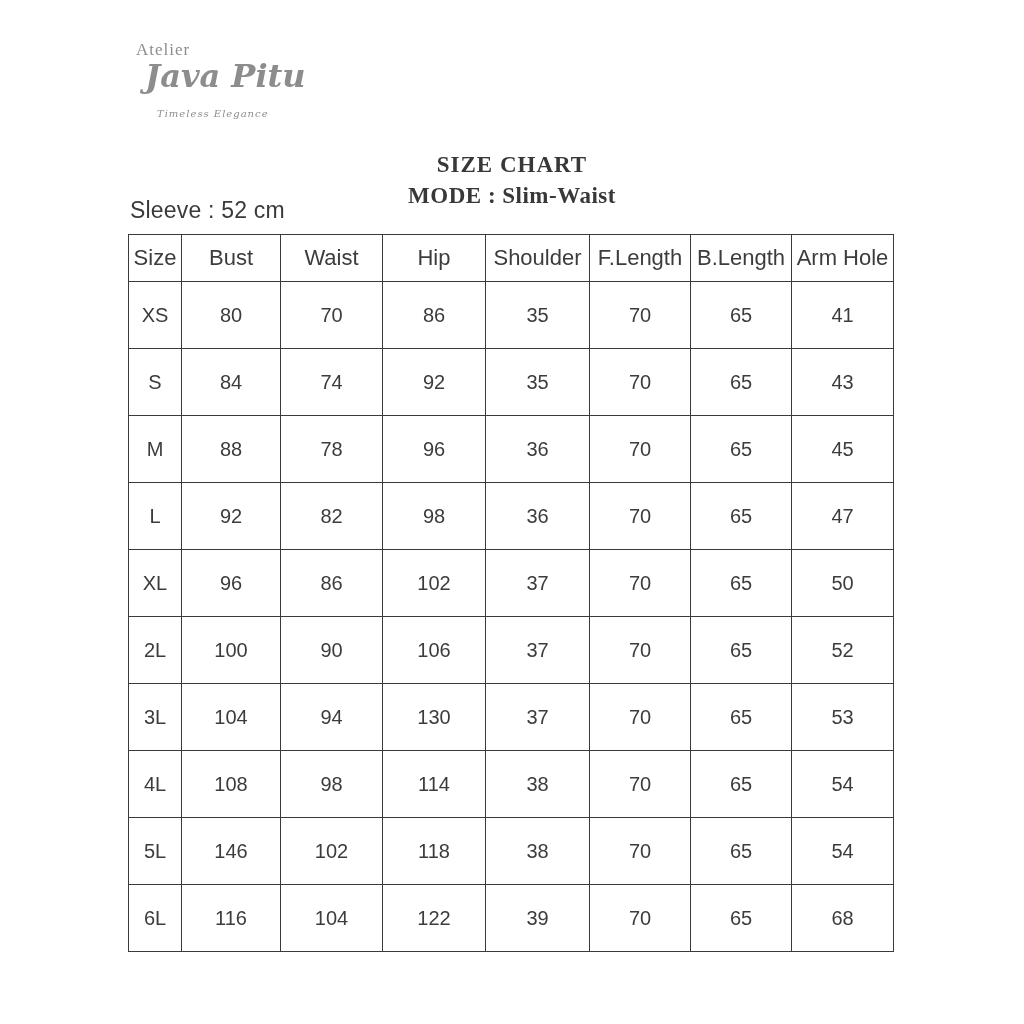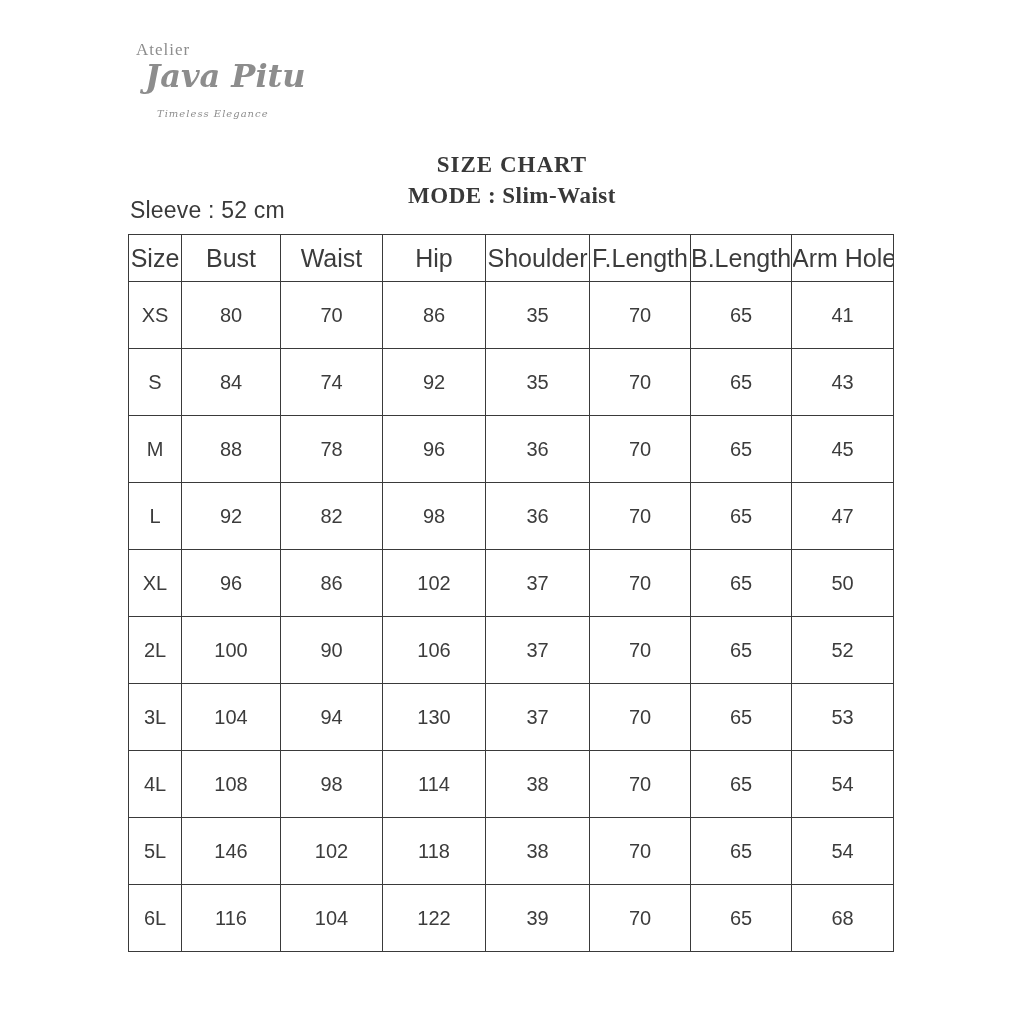--- a/index.html
+++ b/index.html
@@ -28,21 +28,21 @@
 
   
   .sleeve{position:absolute;left:130px;top:197px;font-size:23px;font-weight:400;color:#3a3a3a;
           letter-spacing:0.2px;}
 
   
   table{position:absolute;left:128px;top:234px;border-collapse:collapse;table-layout:fixed;
         width:765px;}
   th,td{border:1.5px solid var(--border);text-align:center;vertical-align:middle;
         overflow:hidden;white-space:nowrap;}
-  thead th{height:47px;font-size:25px;font-weight:400;color:#3c3c3c;border-radius:18px;}
+  thead th{height:47px;font-size:22px;font-weight:400;color:#3c3c3c;border-radius:18px;}
   tbody td{height:67px;font-size:20px;font-weight:400;color:#3c3c3c;}
 </style>
 </head>
 <body>
 
 <div class="page">
 
   <header class="logo">
     <div class="logo-atelier">Atelier</div>
     <div class="logo-script">Java Pitu</div>

